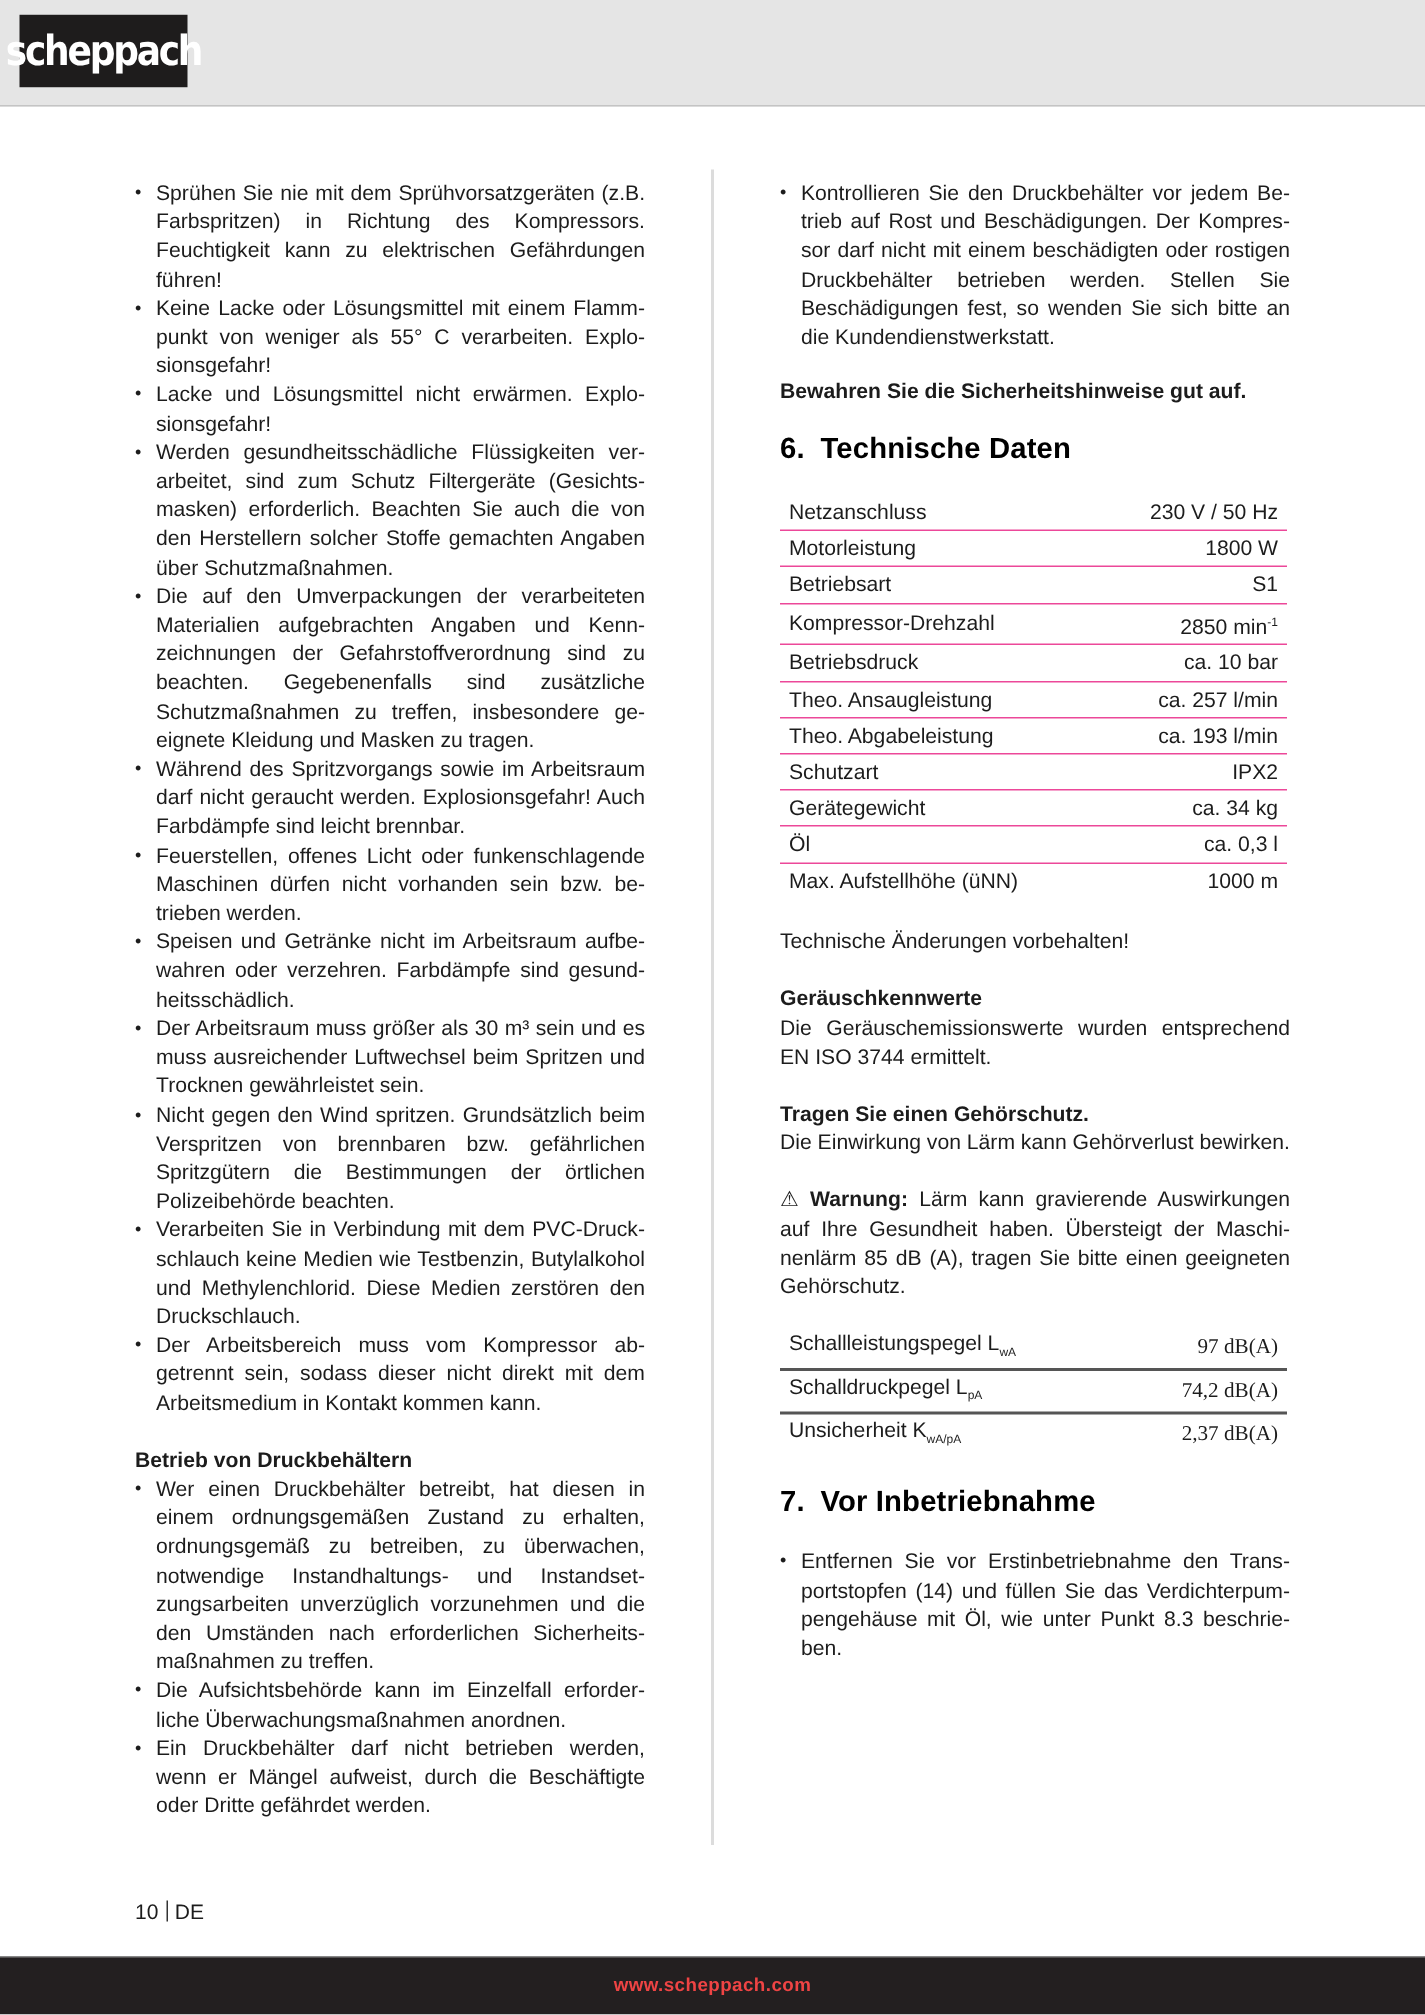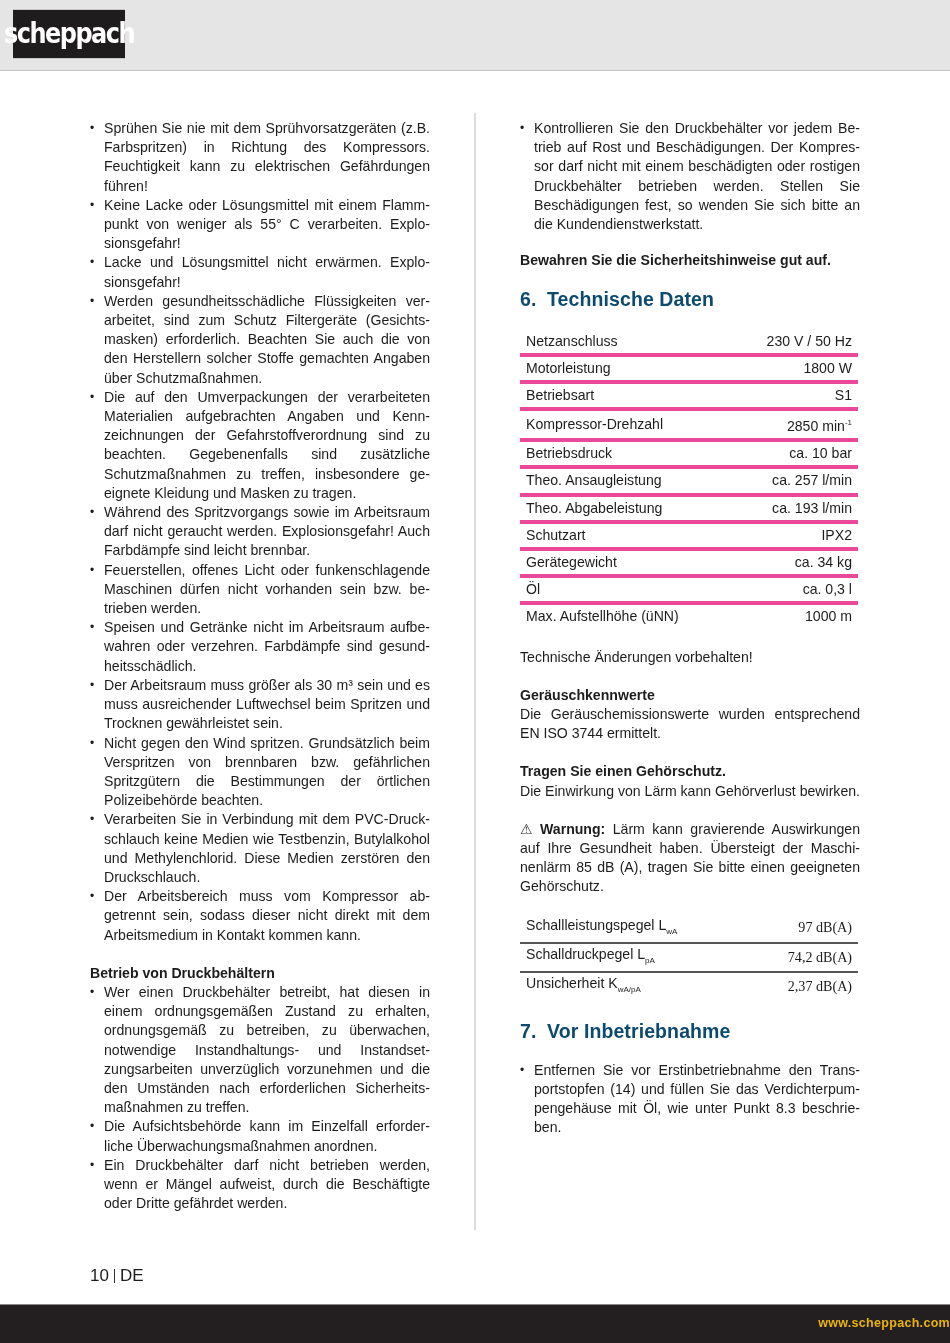--- a/index.html
+++ b/index.html
@@ -17,42 +17,42 @@
   .divider { position: absolute; left: 474px; top: 113px; width: 2px; height: 1117px; background: #dcdcdc; }
 
   ul.bullets { list-style: none; }
   ul.bullets li { position: relative; padding-left: 14px; text-align: justify; }
   ul.bullets li::before { content: "•"; position: absolute; left: 0; top: 0; font-size: 12px; }
 
   .subhead { font-weight: bold; }
   .gap { height: 19px; }
   .bold-line { font-weight: bold; margin-top: 17px; }
 
-  h2.section { font-size: 19.5px; font-weight: bold; color: #0c4a6e; margin-top: 20px; margin-bottom: 20px; letter-spacing: 0.1px; }
+  h2.section { font-size: 19.5px; font-weight: bold; color: #000000; margin-top: 20px; margin-bottom: 20px; letter-spacing: 0.1px; }
   h2.section .num { display: inline-block; width: 27px; }
 
   table.spec { width: 338px; border-collapse: collapse; font-size: 14.1px; }
-  table.spec td { padding: 2px 6px; height: 24px; border-bottom: 4px solid #ec4899; }
+  table.spec td { padding: 2px 6px; height: 24px; border-bottom: 1px solid #ec4899; }
   table.spec tr:last-child td { border-bottom: none; }
   table.spec td.v { text-align: right; white-space: nowrap; }
   sup.s, sub.s { font-size: 8px; }
 
   table.noise { width: 338px; border-collapse: collapse; font-size: 14.1px; margin-top: 18px; }
   table.noise td { padding: 1px 6px; height: 23px; border-bottom: 2px solid #555; }
   table.noise tr:last-child td { border-bottom: none; }
   table.noise td.v { text-align: right; font-family: Liberation Serif, serif; }
 
   p.just { text-align: justify; }
   .warn-icon { display: inline-block; font-size: 14px; }
 
-  .page-num { position: absolute; left: 90px; top: 1266px; font-size: 17px; color: #1c1c1c; }
+  .page-num { position: absolute; left: 90px; top: 1266px; font-size: 14px; color: #1c1c1c; }
   .page-num .sep { display: inline-block; width: 1px; height: 14px; background: #333; margin: 0 5px; vertical-align: -2px; }
 
   .bottom-bar { position: absolute; left: 0; top: 1304px; width: 950px; height: 39px; background: #231f20; border-top: 1px solid #888; }
-  .bottom-bar span { position: absolute; left: 0; right: 0; top: 11px; text-align: right; color: #eab308; font-size: 12.5px; font-weight: bold; letter-spacing: 0.3px; }
+  .bottom-bar span { position: absolute; left: 0; right: 0; top: 11px; text-align: center; color: #ef4444; font-size: 12.5px; font-weight: bold; letter-spacing: 0.3px; }
 </style>
 </head>
 <body>
 
 <div class="top-bar">
   <div class="logo">scheppach</div>
 </div>
 
 <div class="divider"></div>
 

